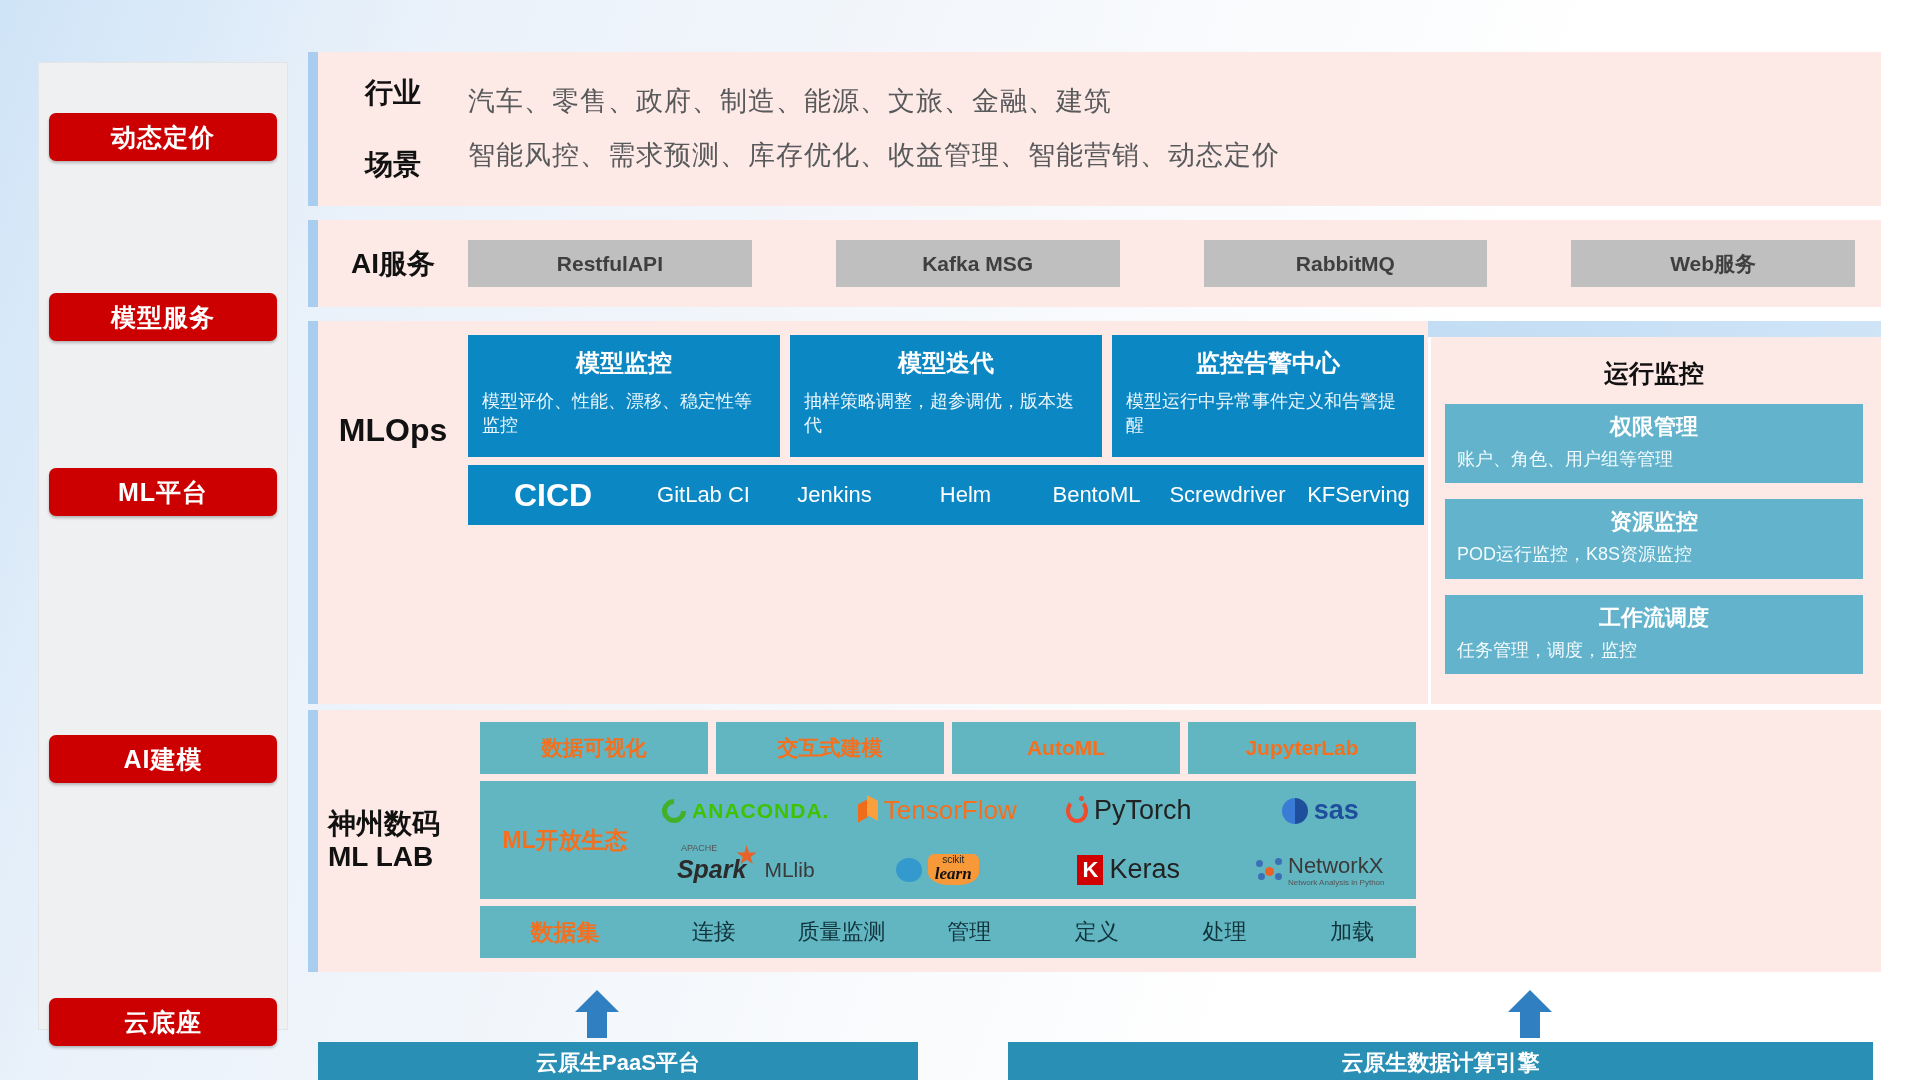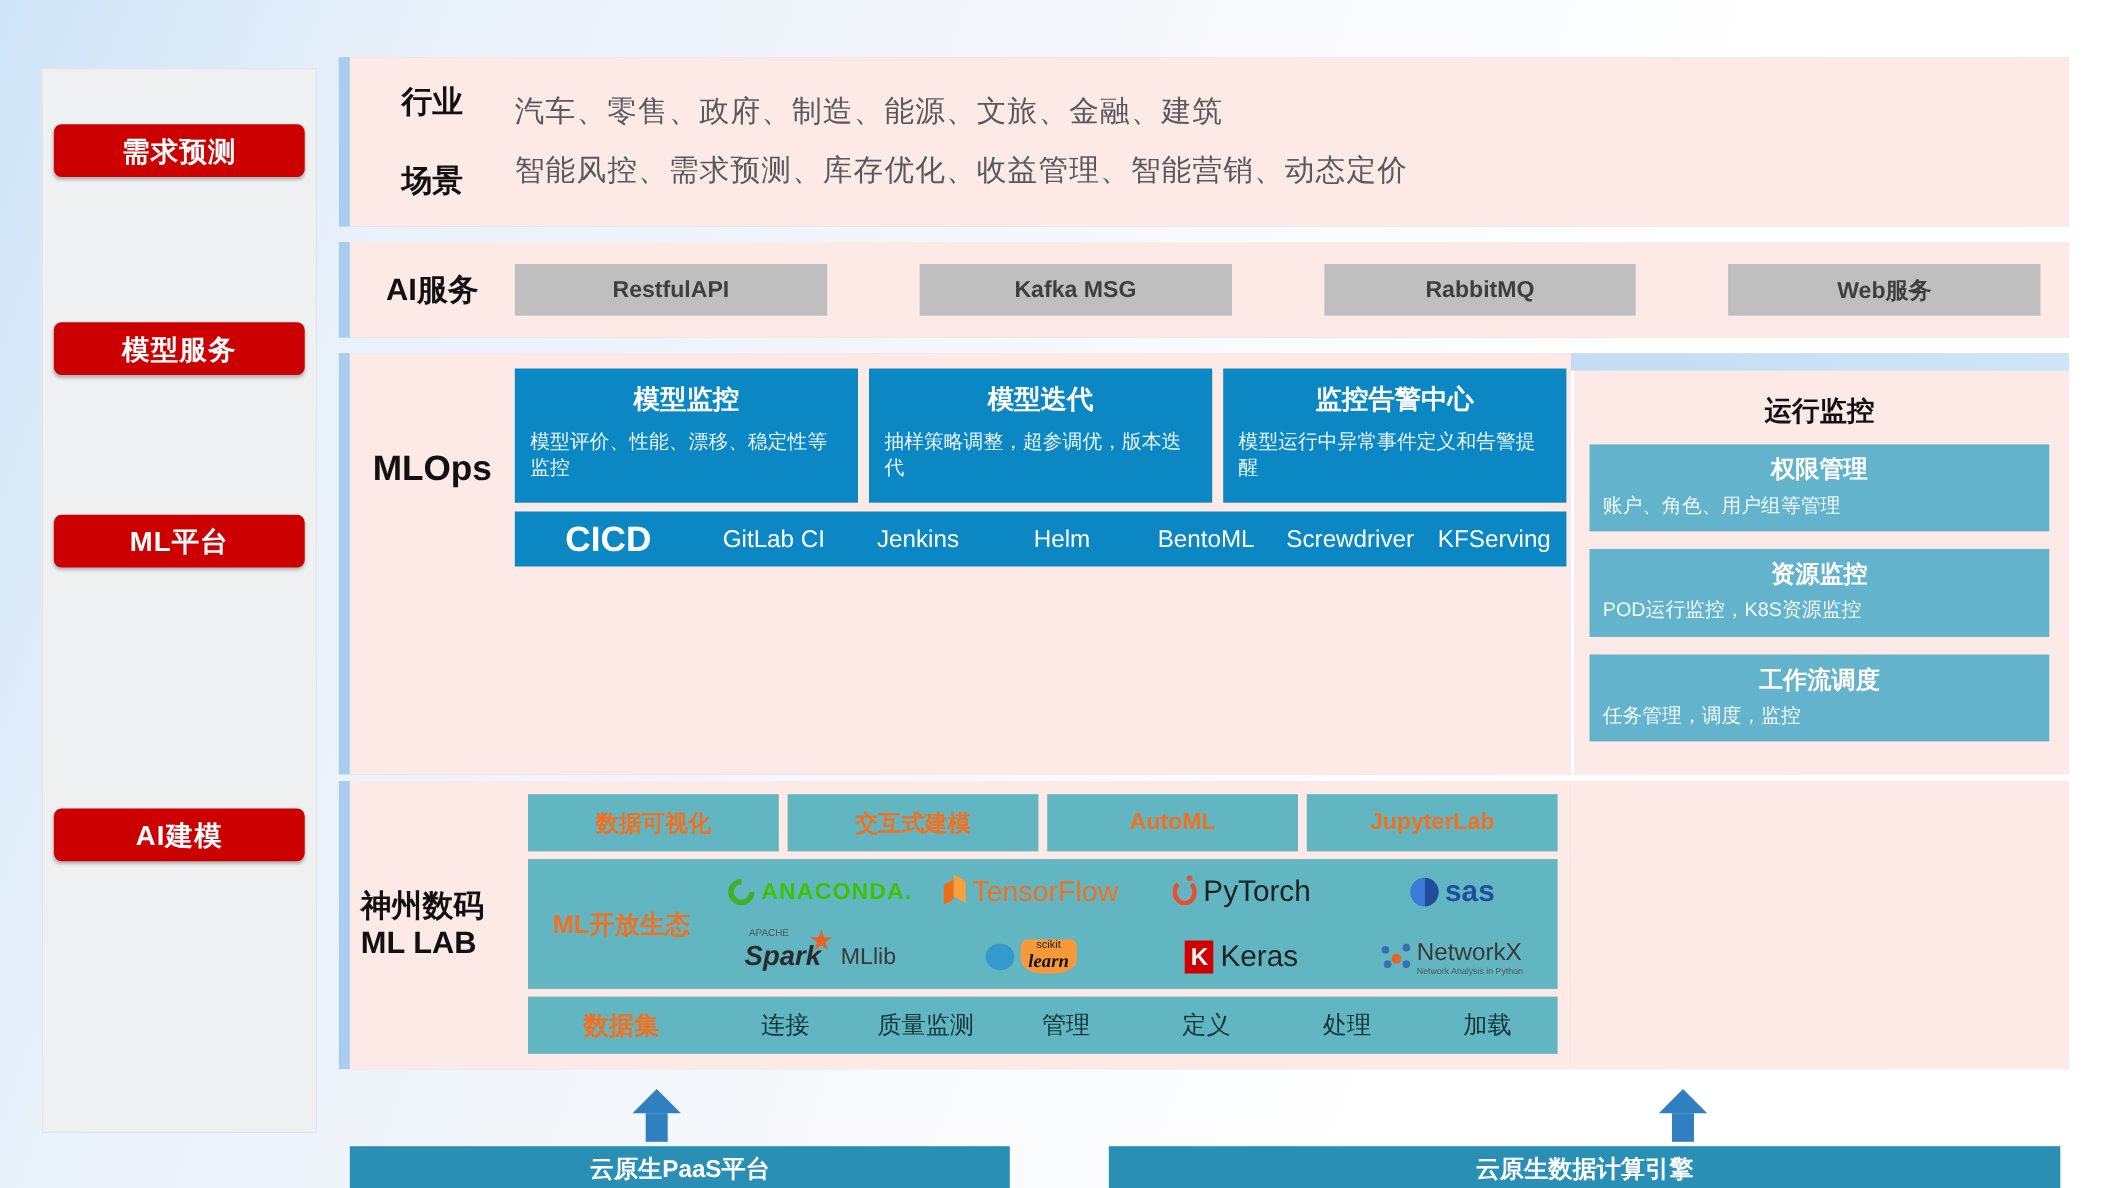--- a/index.html
+++ b/index.html
@@ -56,21 +56,21 @@
   .band3 { display:flex; }
   .band3-left { width:1110px; flex:none; background:#fdeae7; padding:14px 0 12px 0; }
   .mlops-wrap { display:flex; }
   .mlops-label { width:150px; flex:none; display:flex; align-items:center;
       justify-content:center; font-size:32px; font-weight:bold; color:#111; }
   .mlops-right { flex:1; padding-right:4px; }
   .mlops-cards { display:flex; gap:10px; }
   .mcard { flex:1; background:#0b87c4; color:#fff; padding:12px 14px 16px 14px; min-height:122px; }
   .mcard h4 { text-align:center; font-size:24px; font-weight:bold; margin-bottom:10px; }
   .mcard p { font-size:18px; line-height:1.35; color:#eaf6fc; }
-  .cicd { margin-top:8px; background:#0b87c4; height:50px; display:flex;
+  .cicd { margin-top:8px; background:#0b87c4; height:60px; display:flex;
       align-items:center; color:#fff; overflow:visible; position:relative; }
   .cicd .title { width:170px; flex:none; text-align:center;
       font-size:32px; font-weight:bold; }
   .cicd .tools { flex:1; display:flex; }
   .cicd .tool { flex:1; text-align:center; font-size:22px; line-height:1.05;
       word-break:break-all; padding:0 2px; }
 
   .band3-right { flex:1; background:#fdeae7; padding:14px 18px 14px 14px;
       border-left:3px solid #ffffff;margin-top:16px; }
   .rm-title { text-align:center; font-size:25px; font-weight:bold;
@@ -145,30 +145,33 @@
       display:flex; align-items:center; justify-content:center;
       font-size:22px; font-weight:bold; }
 </style>
 </head>
 <body>
 
 <div class="stage">
 
   <div class="left-rail">
     <div class="rail-btn" id="rail0">
-        <span>需求预测</span>
+        <span>动态定价</span>
       </div>
     <div class="rail-btn" id="rail1">
         <span>模型服务</span>
       </div>
     <div class="rail-btn" id="rail2">
         <span>ML平台</span>
       </div>
     <div class="rail-btn" id="rail3">
         <span>AI建模</span>
+      </div>
+    <div class="rail-btn" id="rail4">
+        <span>云底座</span>
       </div>
   </div>
 
   <div class="main">
 
     <div class="blueband">
       <div class="panel row-top">
         <div style="width:150px;flex:none;display:flex;flex-direction:column;justify-content:center;align-items:center;gap:34px;">
           <div class="label">行业</div>
           <div class="label">场景</div>

